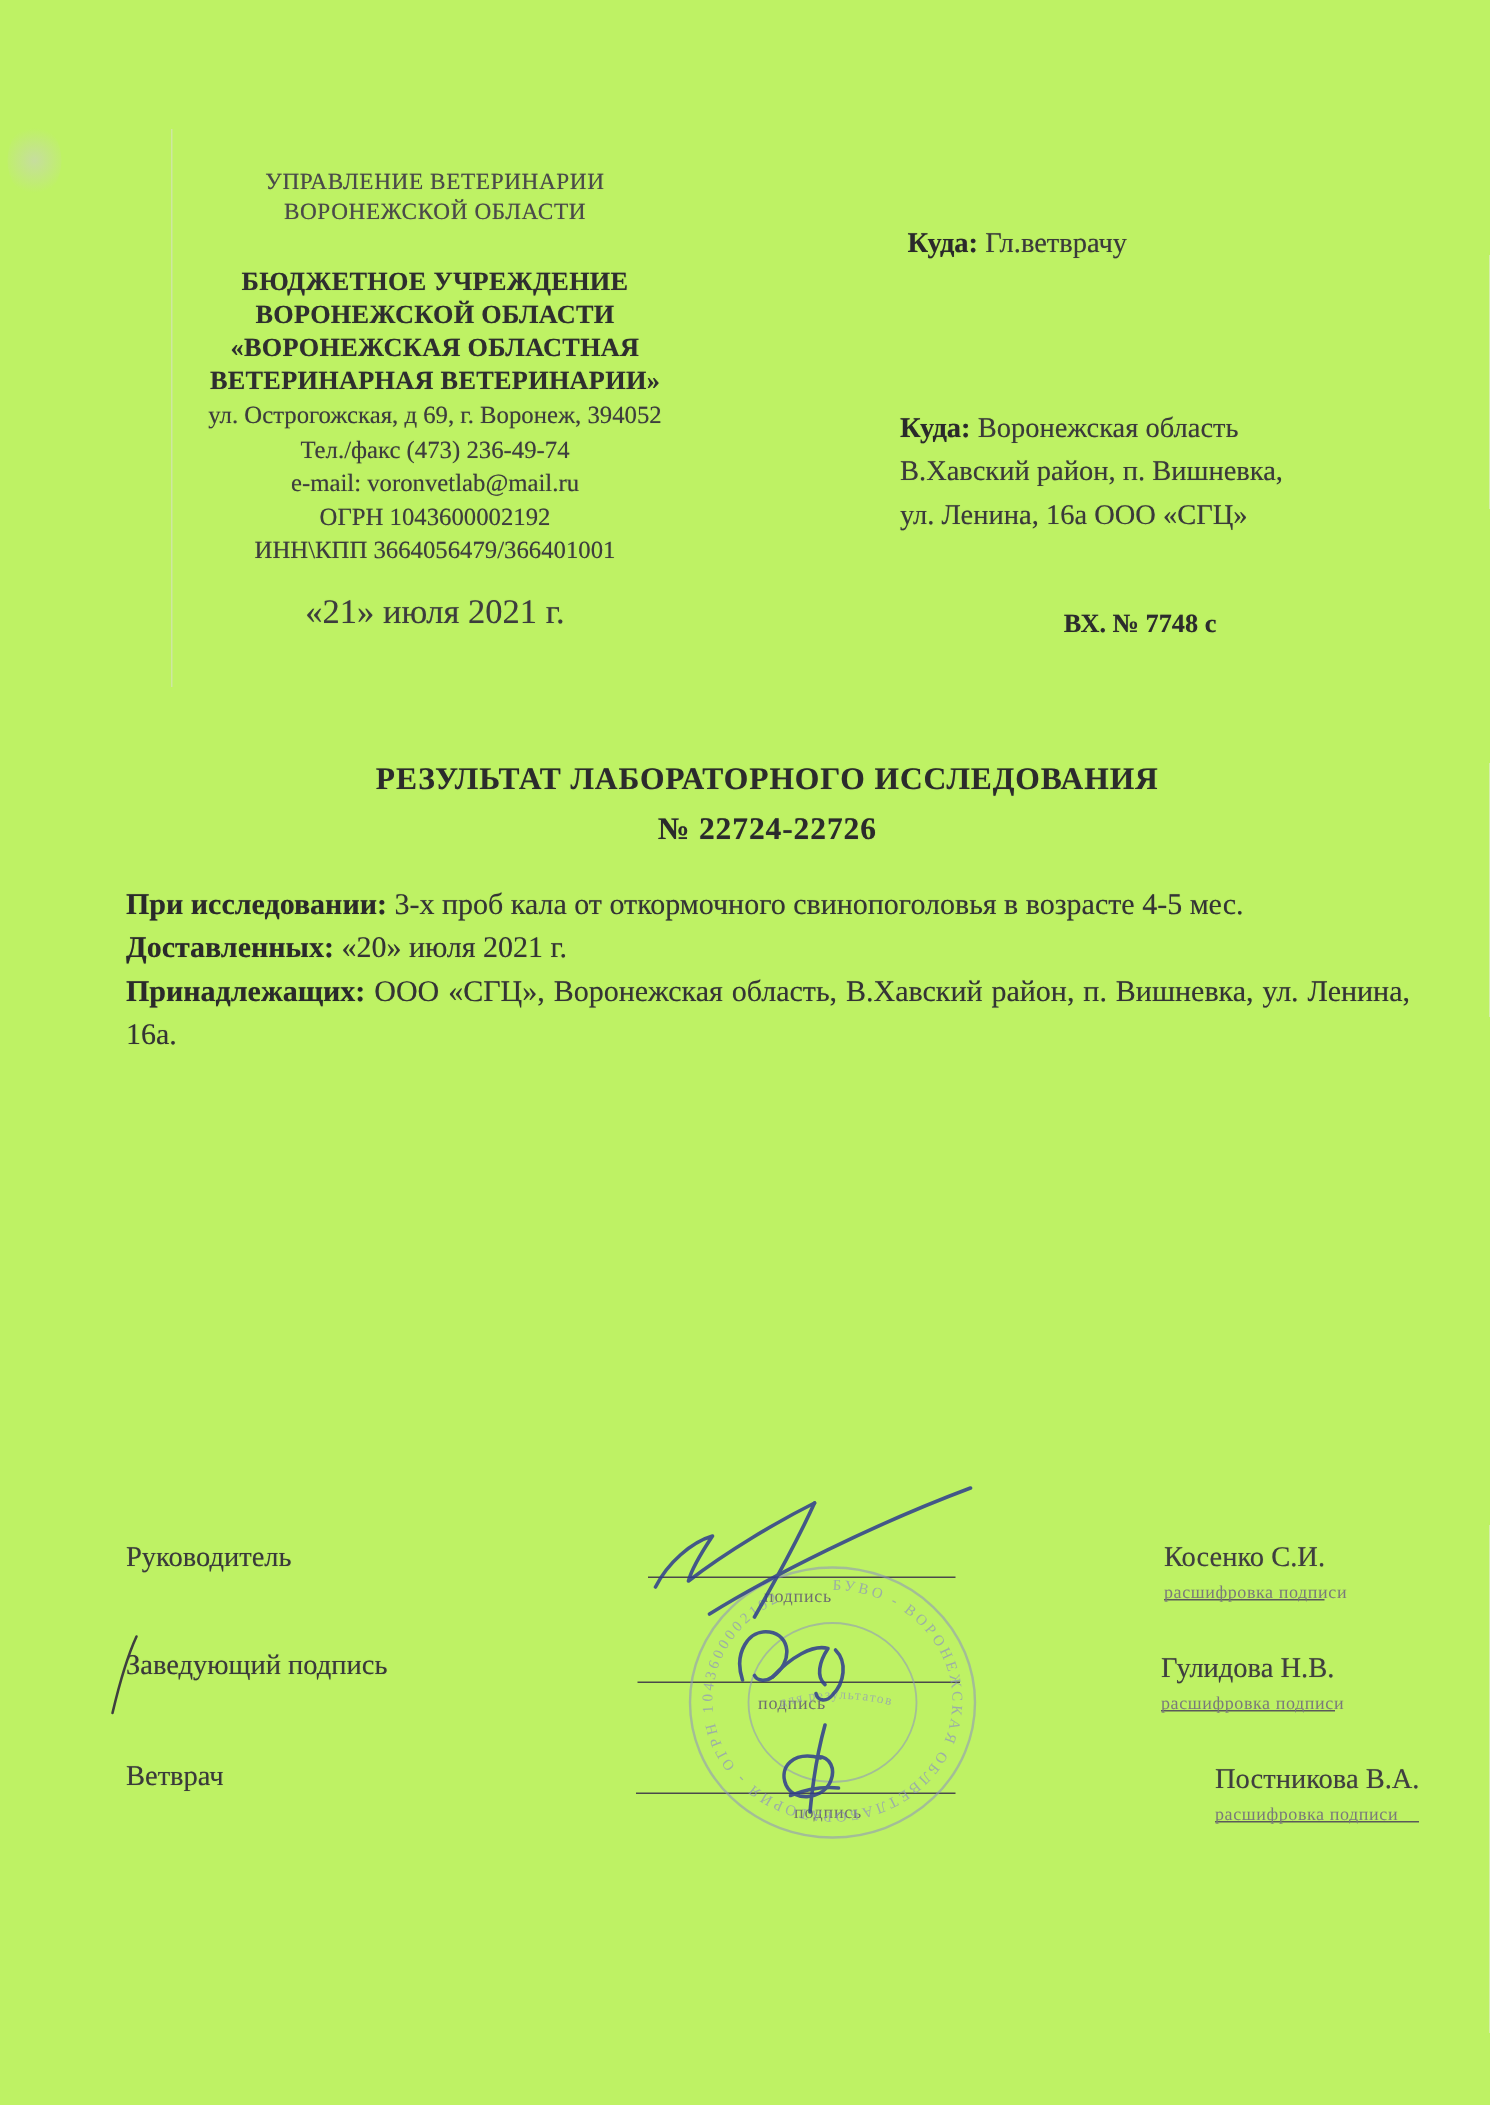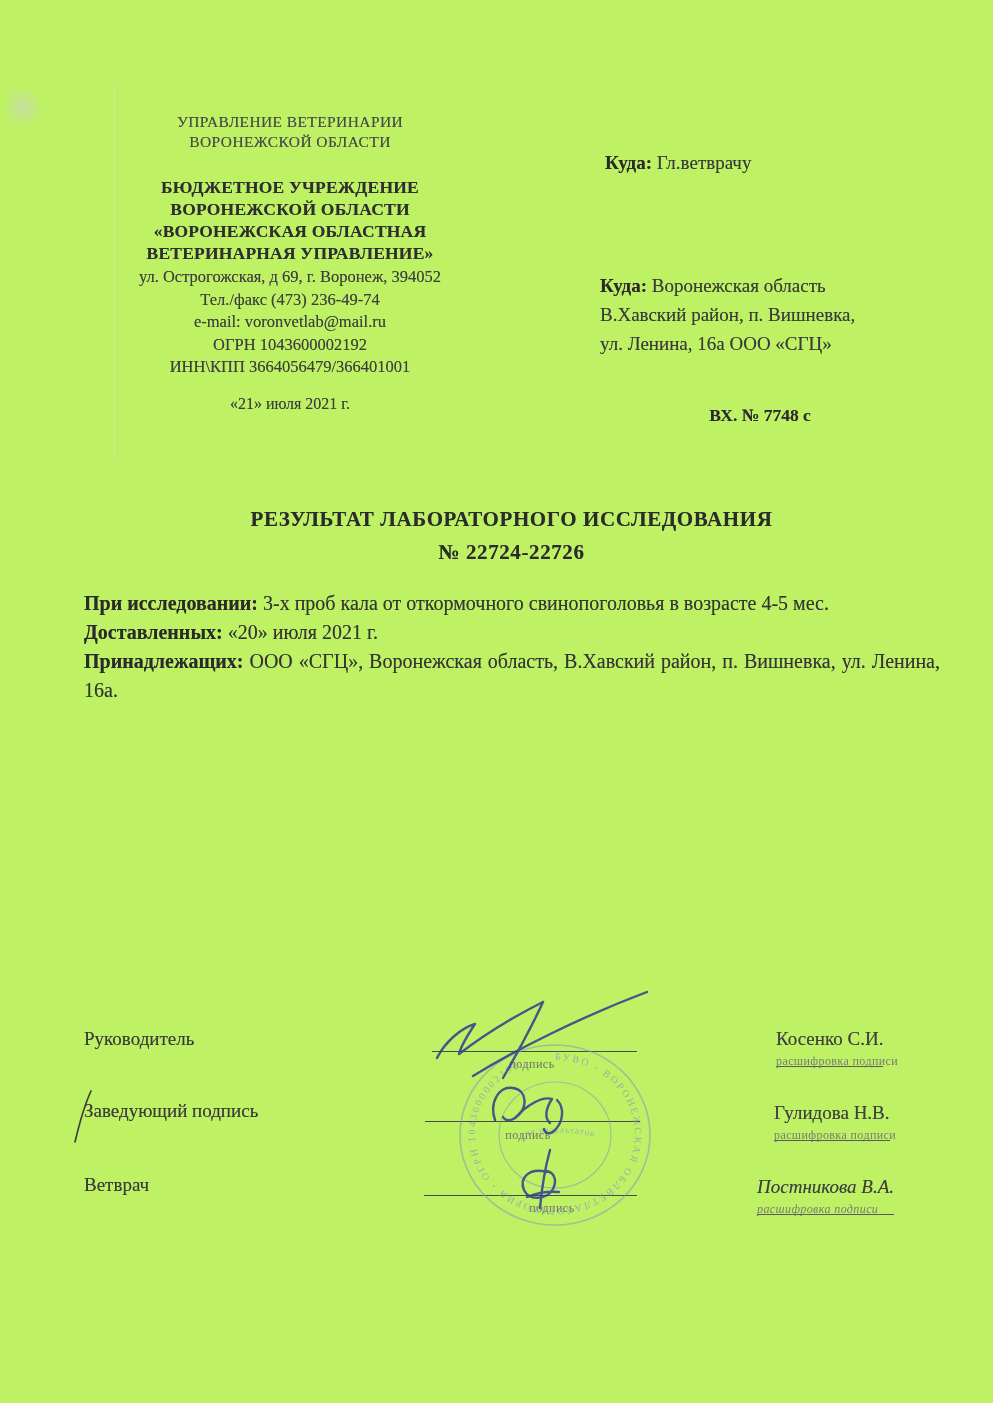--- a/index.html
+++ b/index.html
@@ -9,21 +9,21 @@
     font-family:"Liberation Serif","DejaVu Serif",serif;
     color:#3a3a3a;
   }
   .abs{position:absolute;}
   .txt{text-shadow:0 0 .5px rgba(70,70,70,.55);}
   
   .letterhead{left:80px;top:112px;width:420px;text-align:center;}
   .dept{font-size:15.5px;line-height:20px;letter-spacing:.4px;color:#4a4a4a;}
   .org{margin-top:24px;font-weight:bold;font-size:17.5px;line-height:22px;color:#2e2e2e;letter-spacing:.2px;}
   .addr{margin-top:2px;font-size:16.5px;line-height:22.5px;color:#3d3d3d;}
-  .lh-date{margin-top:16px;font-size:16px;color:#3d3d3d;}
+  .lh-date{margin-top:16px;font-size:23px;color:#3d3d3d;}
   
   .to-line{left:605px;top:152px;width:340px;font-size:19px;}
   .kuda{left:600px;top:271px;width:345px;font-size:19px;line-height:29px;}
   .b{font-weight:bold;color:#2a2a2a;}
   .vx{left:640px;top:405px;width:240px;text-align:center;font-weight:bold;font-size:17.5px;color:#2c2c2c;}
   
   .title{left:0;top:503px;width:993px;text-align:center;transform:translateX(15px);
          font-weight:bold;font-size:21px;line-height:33px;letter-spacing:.6px;color:#2b2b2b;}
   
   .bodytext{left:84px;top:589px;width:856px;font-size:20px;line-height:29px;color:#343434;}
@@ -53,21 +53,21 @@
 
   <div class="abs letterhead txt">
     <div class="dept">
       <div>УПРАВЛЕНИЕ ВЕТЕРИНАРИИ</div>
       <div>ВОРОНЕЖСКОЙ ОБЛАСТИ</div>
     </div>
     <div class="org">
       <div>БЮДЖЕТНОЕ УЧРЕЖДЕНИЕ</div>
       <div>ВОРОНЕЖСКОЙ ОБЛАСТИ</div>
       <div>«ВОРОНЕЖСКАЯ ОБЛАСТНАЯ</div>
-      <div>ВЕТЕРИНАРНАЯ УПРАВЛЕНИЕ»</div>
+      <div>ВЕТЕРИНАРНАЯ ВЕТЕРИНАРИИ»</div>
     </div>
     <div class="addr">
       <div>ул. Острогожская, д 69, г. Воронеж, 394052</div>
       <div>Тел./факс  (473) 236-49-74</div>
       <div>e-mail: voronvetlab@mail.ru</div>
       <div>ОГРН 1043600002192</div>
       <div>ИНН\КПП 3664056479/366401001</div>
     </div>
     <div class="lh-date">«21» июля 2021 г.</div>
   </div>
@@ -110,21 +110,21 @@
   <div class="abs sig-cap" style="left:492px;top:1201px;width:120px;">подпись</div>
 
   <div class="abs" style="left:776px;top:1028px;">
     <span class="sig-name txt">Косенко С.И.</span>
     <div class="name-cap" style="margin-top:4px;">расшифровка подписи</div>
   </div>
   <div class="abs" style="left:774px;top:1102px;">
     <span class="sig-name txt">Гулидова Н.В.</span>
     <div class="name-cap" style="margin-top:4px;">расшифровка подписи</div>
   </div>
-  <div class="abs" style="left:757px;top:1176px;font-style:italic;">
+  <div class="abs" style="left:810px;top:1176px;">
     <span class="sig-name txt">Постникова В.А.</span>
     <div class="name-cap" style="margin-top:4px;">расшифровка подписи</div>
   </div>
 
   <svg class="abs" style="left:455px;top:1040px;z-index:2;" width="200" height="190" viewBox="0 0 200 190">
     <defs>
       <path id="ringPath" d="M100,20 A80,74 0 1 1 99.9,20"></path>
       <path id="innerArc" d="M52,102 Q100,84 150,100"></path>
     </defs>
     <g stroke="#8d92c2" fill="none" opacity="0.55">

